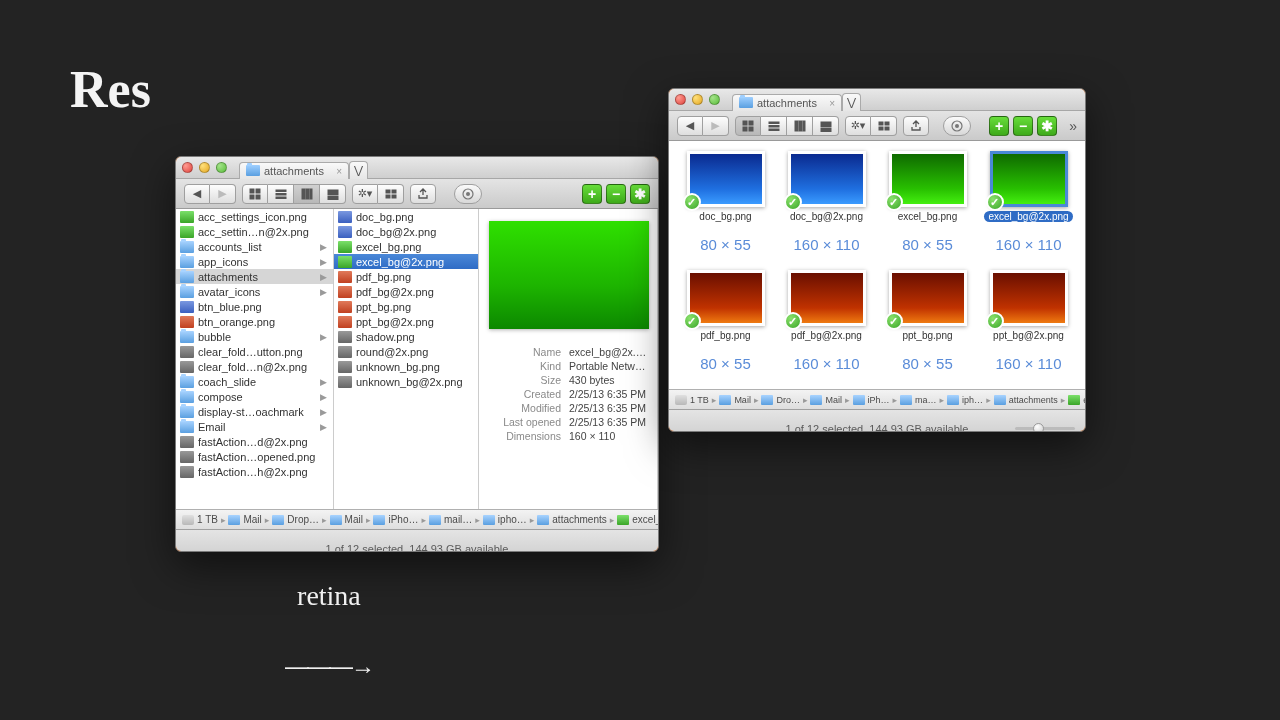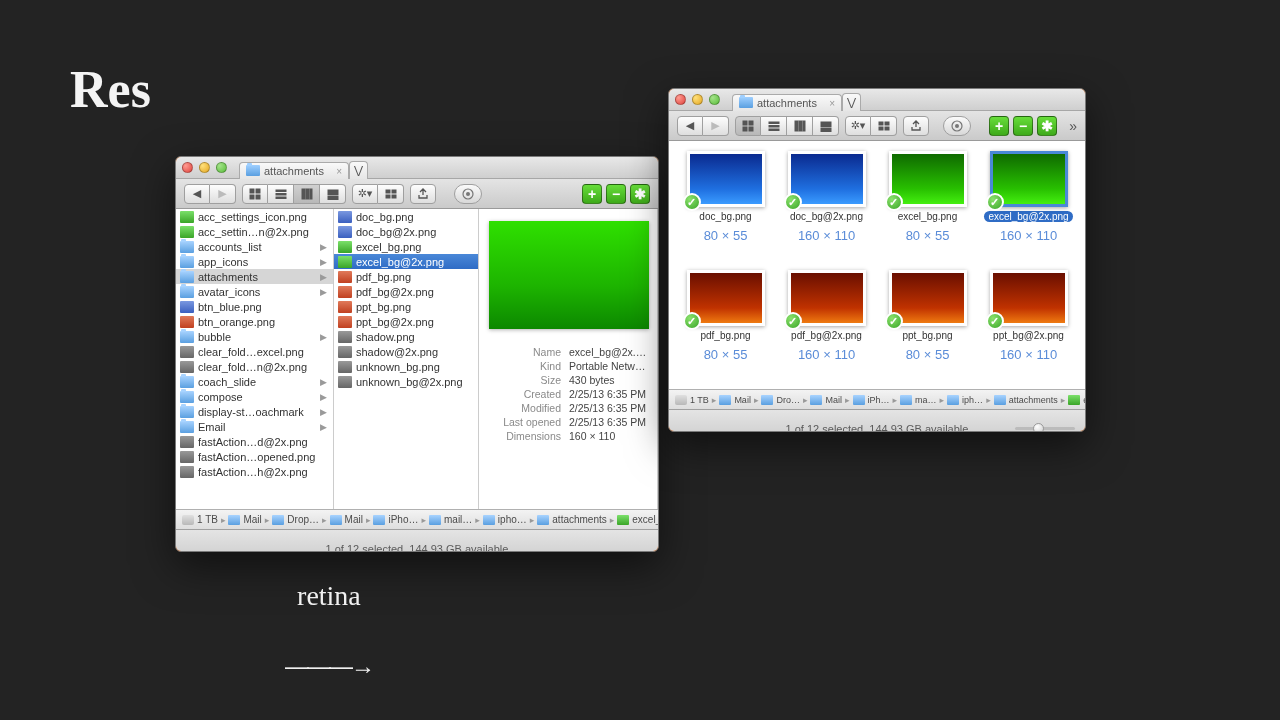--- a/index.html
+++ b/index.html
@@ -159,21 +159,21 @@
   .thumb.red  { background: linear-gradient(#6a0f00 0%, #c03200 70%, #ef7a10 100%);}
   .thumb .badge {
     position:absolute; left:-7px; bottom:-7px; width:18px; height:18px;
     background: radial-gradient(circle at 35% 30%, #8be26d, #3aa528);
     border:2px solid #fff; border-radius:50%;
     display:flex;align-items:center;justify-content:center; color:#fff; font-size:11px; font-weight:bold;
   }
   .gitem.sel .thumb { outline: 3px solid #4a88d8; outline-offset: -3px;}
   .gitem .fname { color:#333; }
   .gitem.sel .fname { background:#2f6cc5; color:#fff; border-radius:7px; padding:0 4px;}
-  .gitem .dims { color:#5a8cd8; font-size:13px; margin-top:6px;}
+  .gitem .dims { color:#5a8cd8; font-size:15px; margin-top:14px;}
   .w2 .statusbar { position:relative;}
   .zoom { position:absolute; right:10px; display:flex; align-items:center; gap:4px;}
   .zoom .track { width:60px; height:3px; background:#bbb; border-radius:2px; position:relative;}
   .zoom .knob { position:absolute; left:18px; top:-4px; width:11px; height:11px; background: radial-gradient(circle at 35% 30%, #fff, #ccc); border:1px solid #999; border-radius:50%;}
   
   .legend { position:absolute; left: 240px; top: 580px; color:#f0f0f0; font-family: Georgia, serif; font-size: 28px; }
   .legend div { display:flex; align-items:center; gap: 40px; margin-bottom: 14px; flex-direction: column;}
   .legend .arrow { font-size: 24px; letter-spacing:-2px; font-family: Arial; }
   .legend b { font-weight: 400;}
   .legend .fn { font-family: "Helvetica Neue", Arial, sans-serif; font-weight:300;}
@@ -305,21 +305,21 @@
           <span class="ic png-r"></span>
           <span>btn_orange.png</span>
         </div>
         <div class="frow">
           <span class="ic folder"></span>
           <span>bubble</span>
           <span class="arrow">▶</span>
         </div>
         <div class="frow">
           <span class="ic png-g"></span>
-          <span>clear_fold…excel.png</span>
+          <span>clear_fold…utton.png</span>
         </div>
         <div class="frow">
           <span class="ic png-g"></span>
           <span>clear_fold…n@2x.png</span>
         </div>
         <div class="frow">
           <span class="ic folder"></span>
           <span>coach_slide</span>
           <span class="arrow">▶</span>
         </div>
@@ -383,21 +383,21 @@
         <div class="frow">
           <span class="ic png-r"></span>
           <span>ppt_bg@2x.png</span>
         </div>
         <div class="frow">
           <span class="ic png-g"></span>
           <span>shadow.png</span>
         </div>
         <div class="frow">
           <span class="ic png-g"></span>
-          <span>shadow@2x.png</span>
+          <span>round@2x.png</span>
         </div>
         <div class="frow">
           <span class="ic png-g"></span>
           <span>unknown_bg.png</span>
         </div>
         <div class="frow">
           <span class="ic png-g"></span>
           <span>unknown_bg@2x.png</span>
         </div>
       </div>

